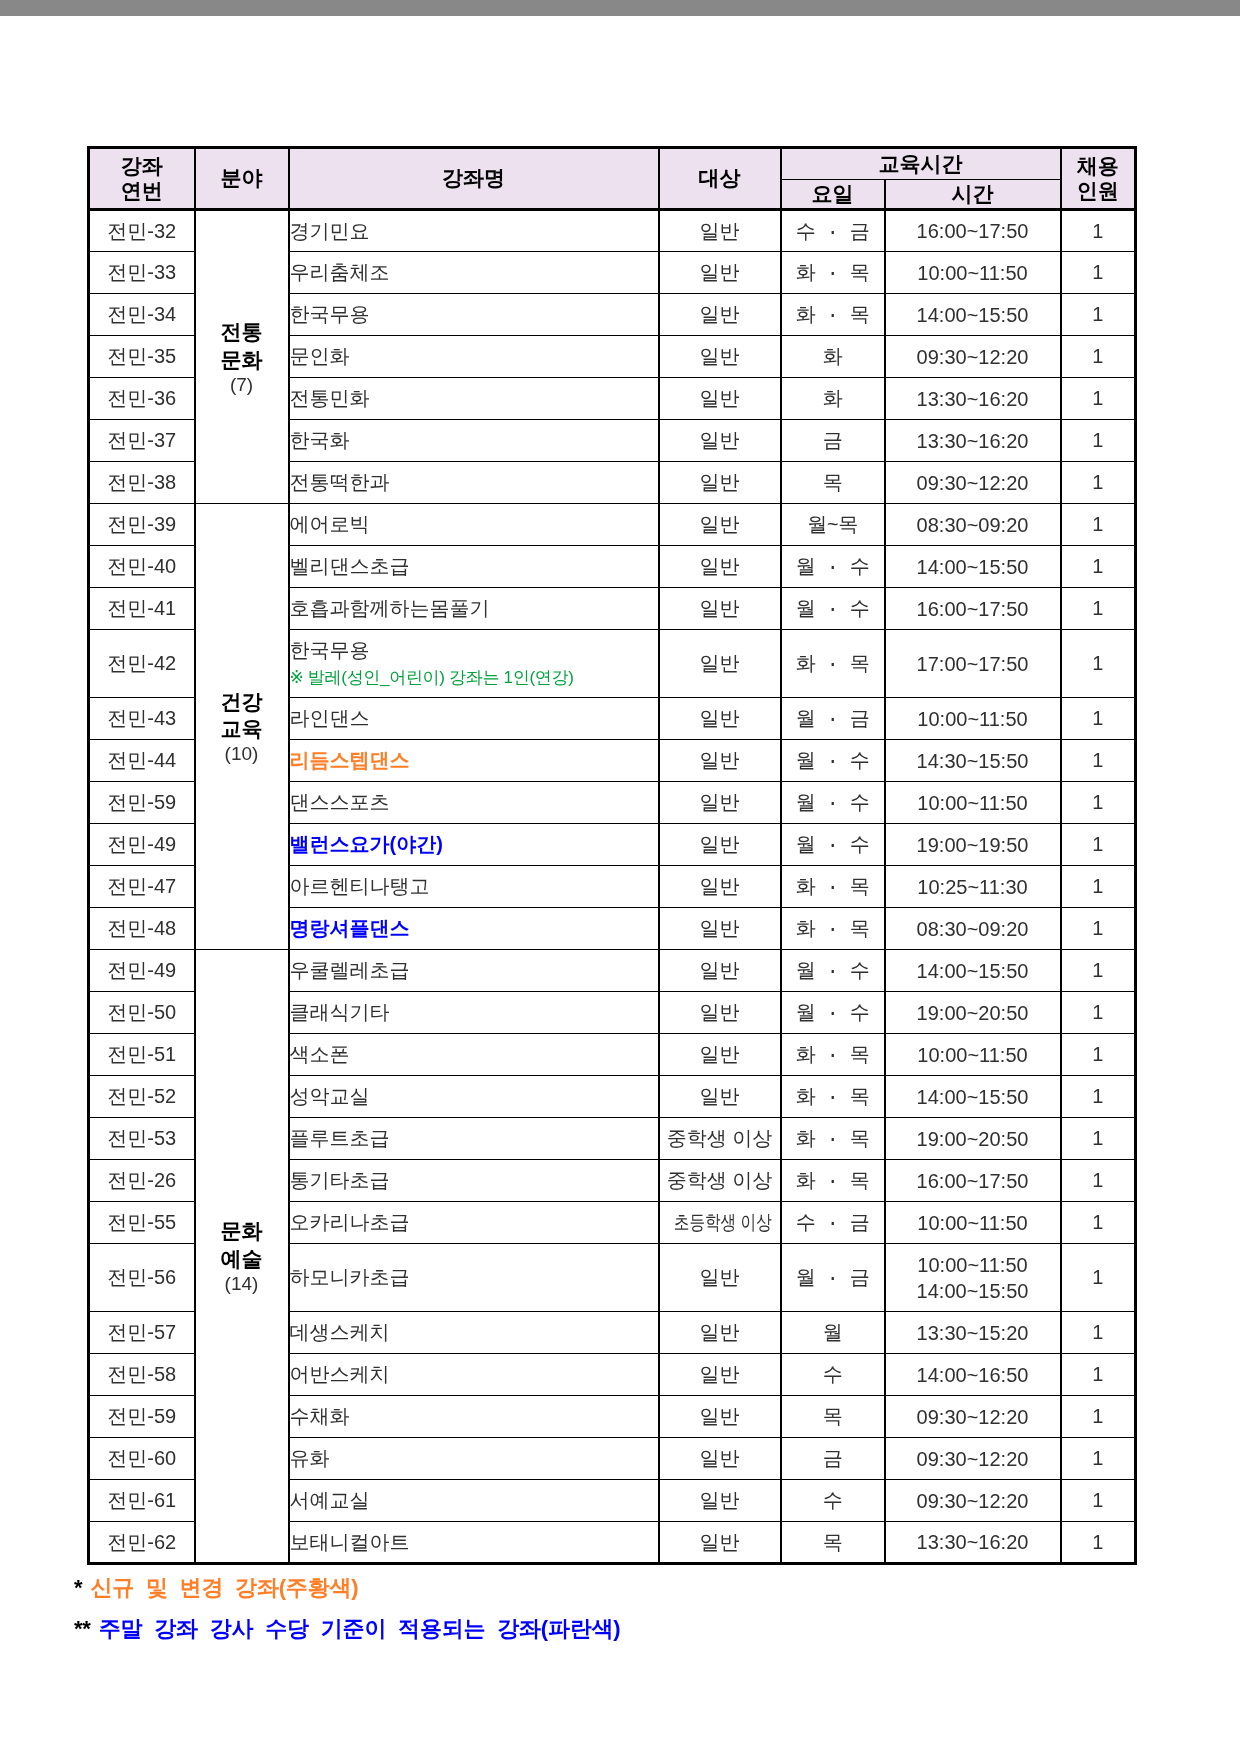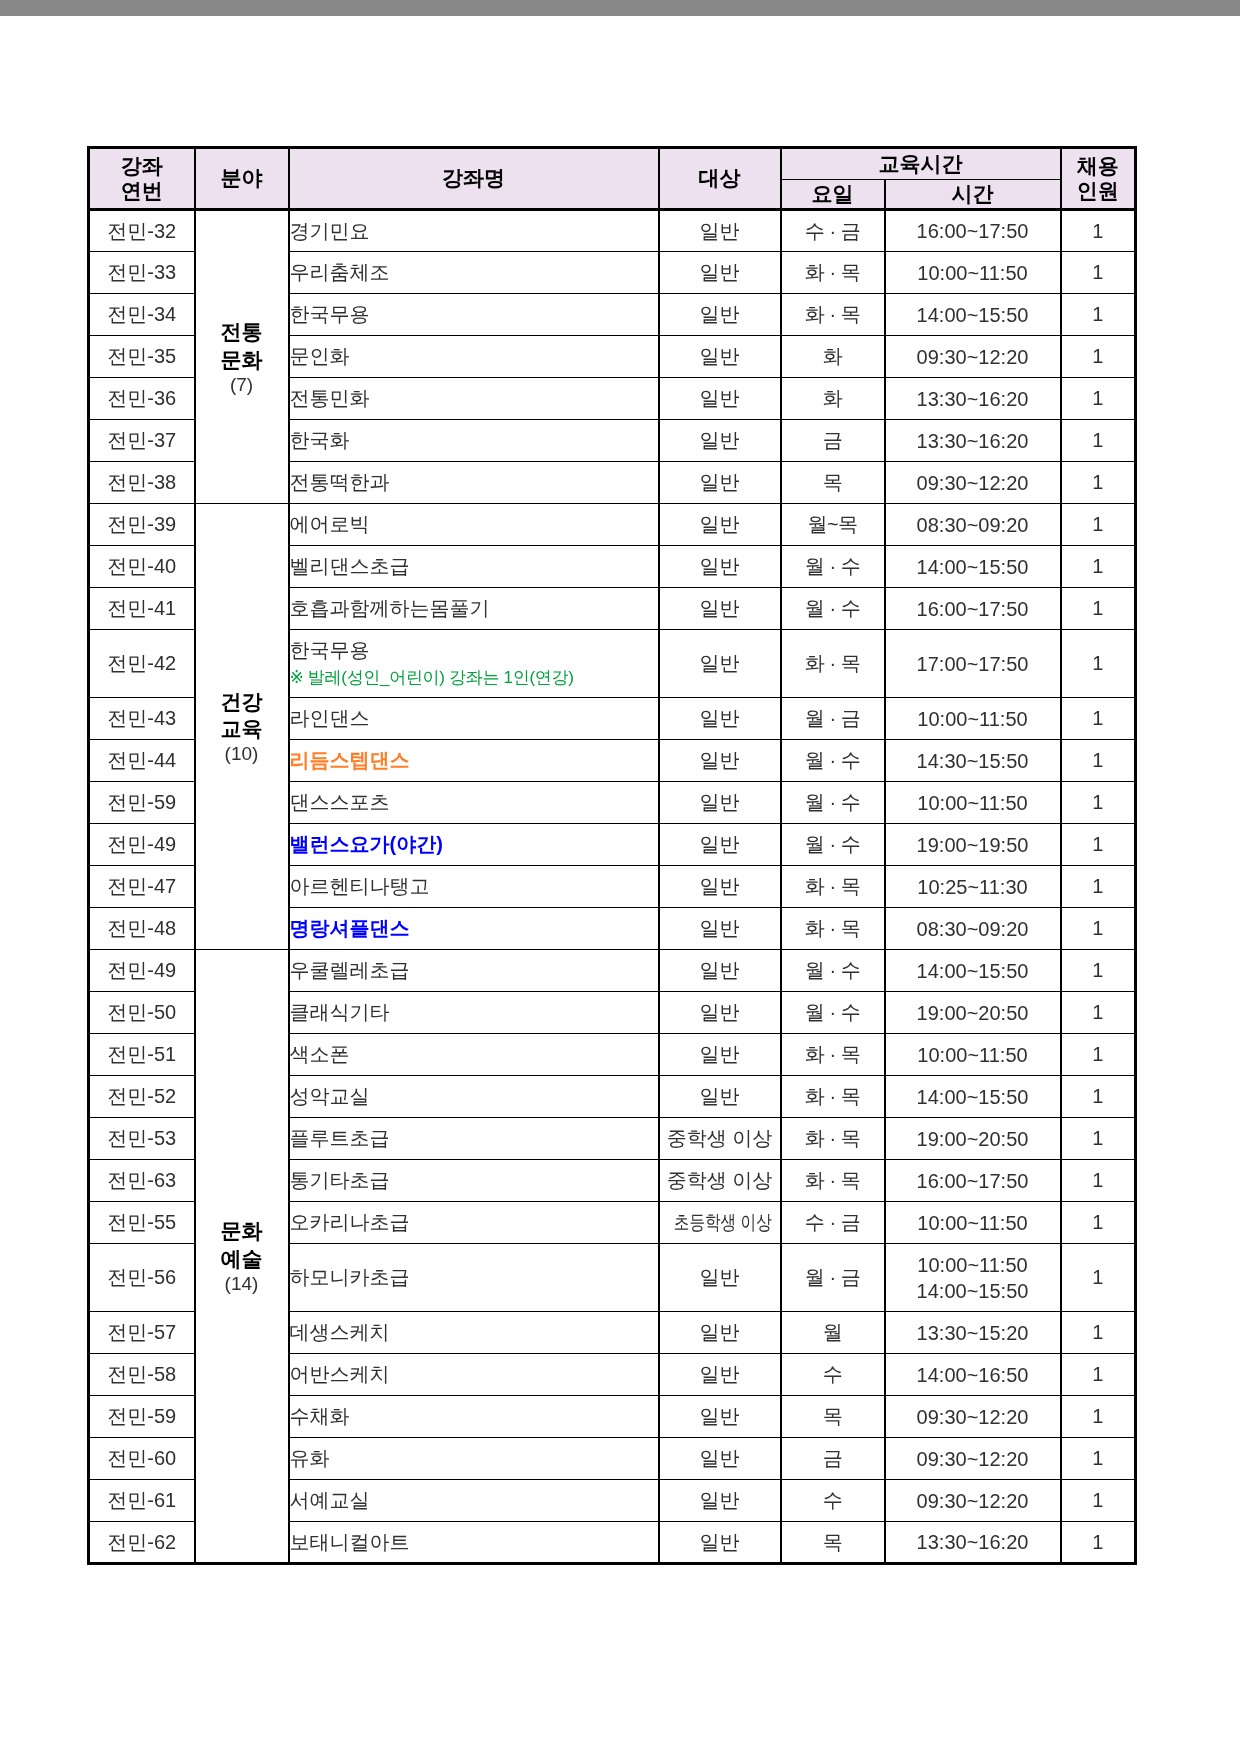--- a/index.html
+++ b/index.html
@@ -55,21 +55,21 @@
   td.field-cell{font-size:21px;font-weight:bold;color:#000;}
   .field-name{white-space:pre-line;line-height:1.3;}
   .field-count{font-weight:normal;font-size:19px;color:var(--text);margin-top:1px;}
   td.name-cell{text-align:left;padding-left:0;}
   .course-name{font-size:20px;line-height:1.25;}
   .course-name.orange{color:var(--orange);font-weight:bold;}
   .course-name.blue{color:var(--blue);font-weight:bold;}
   .course-note{font-size:17px;font-weight:normal;color:var(--green);margin-top:3px;letter-spacing:-0.3px;}
   td.cell-target{font-size:20px;}
   .compact{display:inline-block;transform:scaleX(0.78);transform-origin:center;white-space:nowrap;}
-  td.cell-day{font-size:20px;letter-spacing:-0.5px;}
+  td.cell-day{font-size:20px;letter-spacing:-0.5px;font-family:Liberation Mono, monospace;}
   td.cell-time{font-size:20px;white-space:pre-line;line-height:1.3;}
   td.cell-hires{font-size:20px;}
   .footnotes{
     position:absolute;left:74px;top:1551px;
     font-size:22px;font-weight:bold;word-spacing:6px;letter-spacing:-0.2px;
   }
   .footnote{line-height:41px;white-space:nowrap;}
   .fn-mark{color:#000;margin-right:8px;}
   .fn-text.orange{color:var(--orange);}
   .fn-text.blue{color:var(--blue);}
@@ -336,21 +336,21 @@
           <td class="cell-no">전민-53</td>
           <td class="name-cell">
             <div class="course-name">플루트초급</div>
           </td>
           <td class="cell-target"><span>중학생 이상</span></td>
           <td class="cell-day">화 · 목</td>
           <td class="cell-time">19:00~20:50</td>
           <td class="cell-hires">1</td>
         </tr>
         <tr>
-          <td class="cell-no">전민-63</td>
+          <td class="cell-no">전민-26</td>
           <td class="name-cell">
             <div class="course-name">통기타초급</div>
           </td>
           <td class="cell-target"><span>중학생 이상</span></td>
           <td class="cell-day">화 · 목</td>
           <td class="cell-time">16:00~17:50</td>
           <td class="cell-hires">1</td>
         </tr>
         <tr>
           <td class="cell-no">전민-55</td>
@@ -429,14 +429,22 @@
             <div class="course-name">보태니컬아트</div>
           </td>
           <td class="cell-target"><span>일반</span></td>
           <td class="cell-day">목</td>
           <td class="cell-time">13:30~16:20</td>
           <td class="cell-hires">1</td>
         </tr>
       </tbody>
   </table>
 
+  <div class="footnotes">
+    <div class="footnote">
+      <span class="fn-mark">*</span><span class="fn-text orange">신규 및 변경 강좌(주황색)</span>
+    </div>
+    <div class="footnote">
+      <span class="fn-mark">**</span><span class="fn-text blue">주말 강좌 강사 수당 기준이 적용되는 강좌(파란색)</span>
+    </div>
+  </div>
 
 </div>
 
 </body></html>

